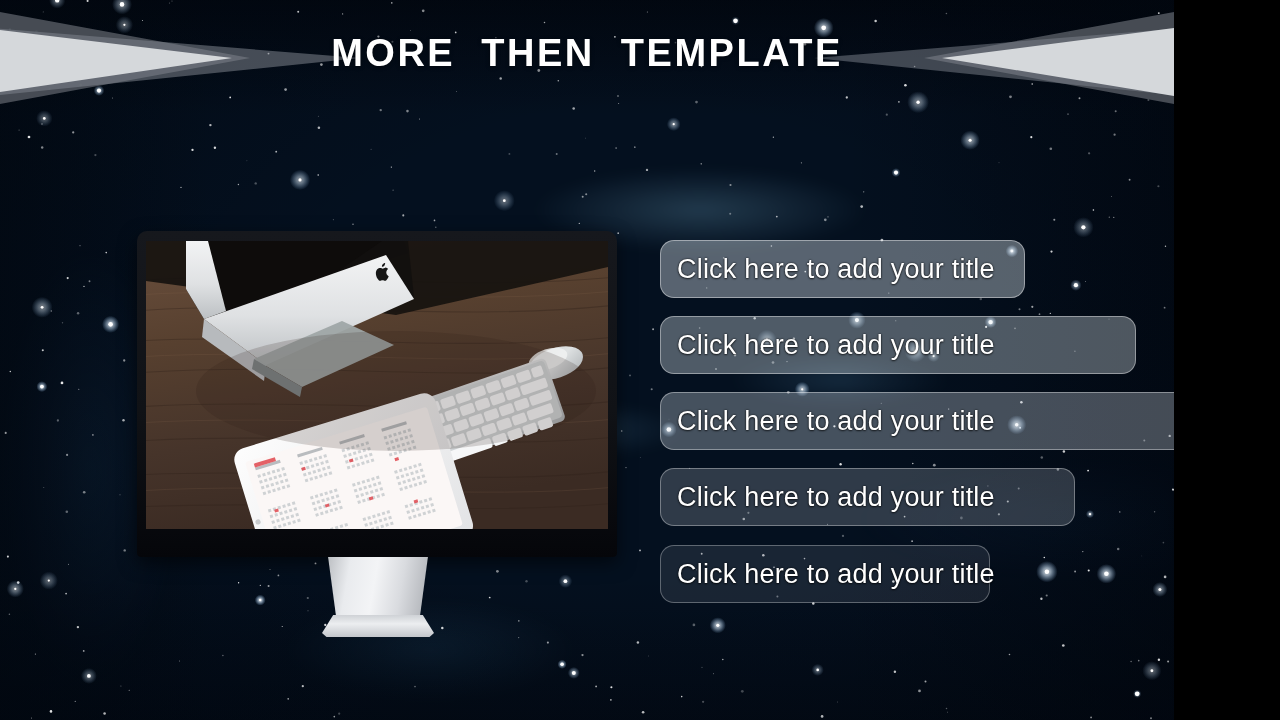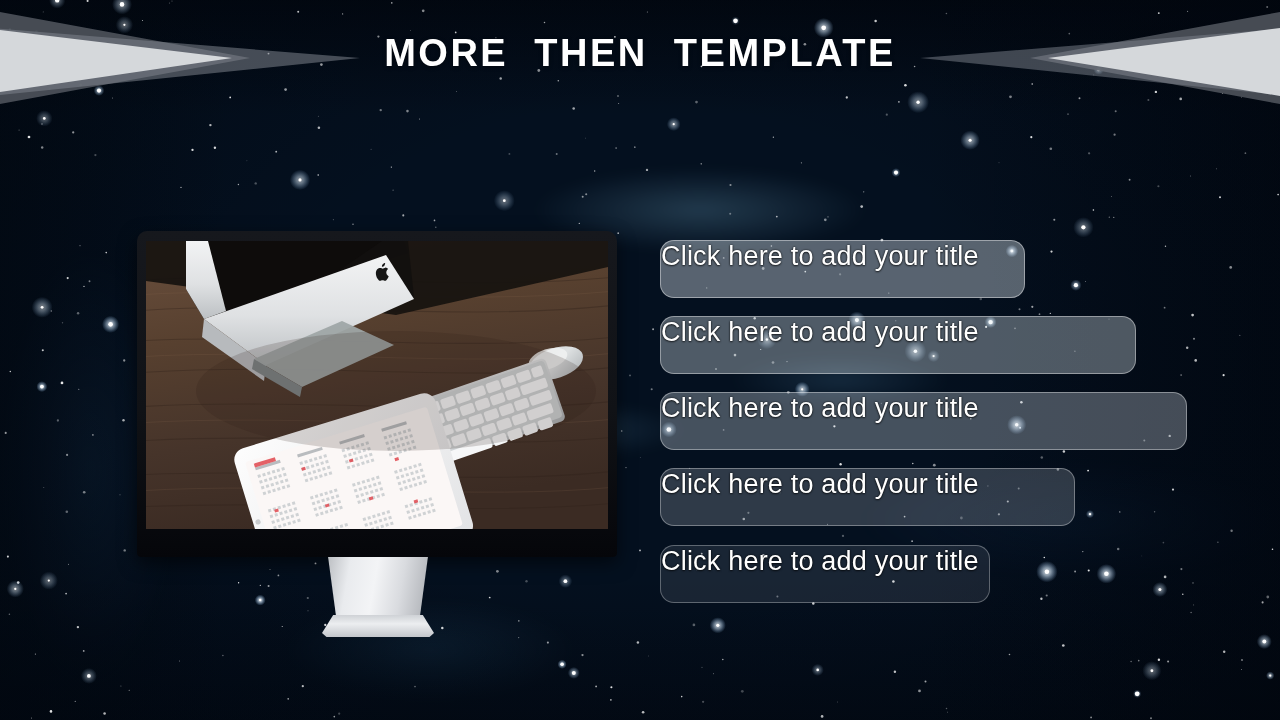--- a/index.html
+++ b/index.html
@@ -2,21 +2,21 @@
 <html><head>
 <meta charset="utf-8">
 <style>
   html, body {
     margin: 0;
     padding: 0;
     background: #000;
   }
   #slide {
     position: relative;
-    width: 1280px;
+    width: 1174px;
     height: 720px;
     overflow: hidden;
     font-family: "Liberation Sans", sans-serif;
     background: #4d7c0f;
   }
 
   
   .bg-base {
     position: absolute;
     inset: 0;
@@ -112,22 +112,24 @@
     left: 0; top: 58px;
     width: 112px; height: 22px;
     background: linear-gradient(180deg, #cfd2d6 0%, #eceef0 40%, #c3c6cb 100%);
     clip-path: polygon(10% 0%, 90% 0%, 100% 82%, 96% 100%, 4% 100%, 0% 82%);
   }
 
   
   .tbox {
     position: absolute;
     display: flex;
+    align-items: center;
     border-radius: 14px;
     box-sizing: border-box;
+    padding-left: 16px;
     color: #ffffff;
     font-size: 27px;
     font-weight: normal;
     letter-spacing: .2px;
     white-space: nowrap;
     text-shadow: 0 0 2px rgba(0,0,0,.85), 0 1px 2px rgba(0,0,0,.55);
   }
 </style>
 </head>
 <body>

